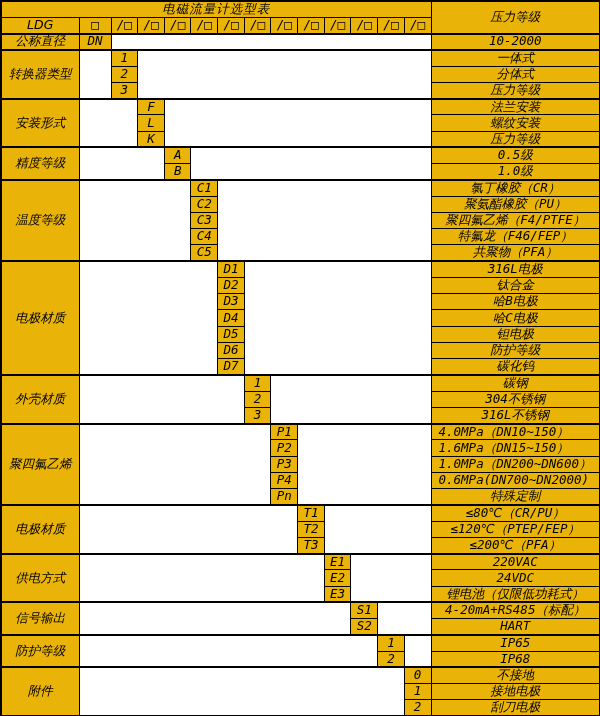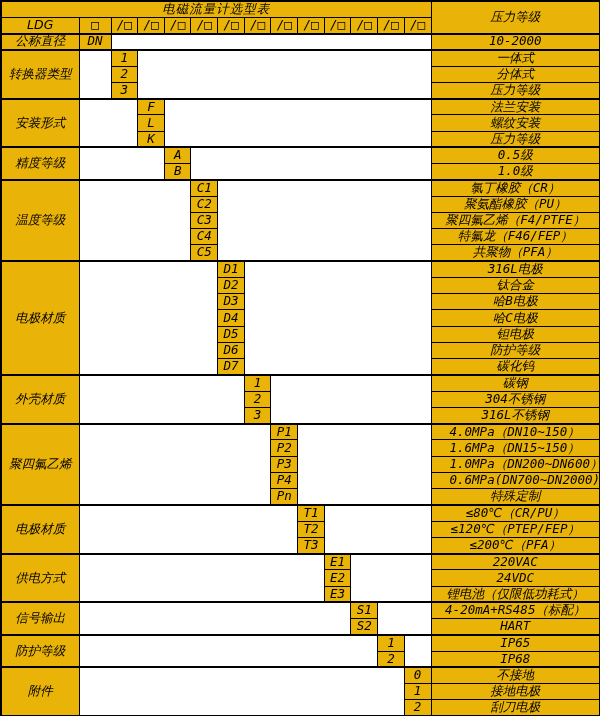--- a/index.html
+++ b/index.html
@@ -18,21 +18,21 @@
     white-space: nowrap; font-size: 12.5px; text-align: center;
     vertical-align: middle; line-height: 1;
   }
   table.sel tr { height: 16.25px; }
   tr.sec > td { border-top: 2px solid #000; }
   td.title-cell { font-size: 13.5px; letter-spacing: 1px; }
   td.rh-cell { font-size: 13.5px; }
   td.lbl { font-size: 13.5px; font-family: "DejaVu Sans", "Liberation Sans", sans-serif; }
   td.model-name { text-align: left; padding-left: 9px; }
   td.code-box { font-size: 12px; }
-  td.desc.left { text-align: left; padding-left: 18px; }
+  td.desc.left { text-align: left; padding-left: 7px; }
   td.gap { background: #fff; }
 </style>
 </head>
 <body>
 
 <div class="page">
   <table class="sel">
     <colgroup>
       <col style="width:78px">
       <col style="width:32px">

